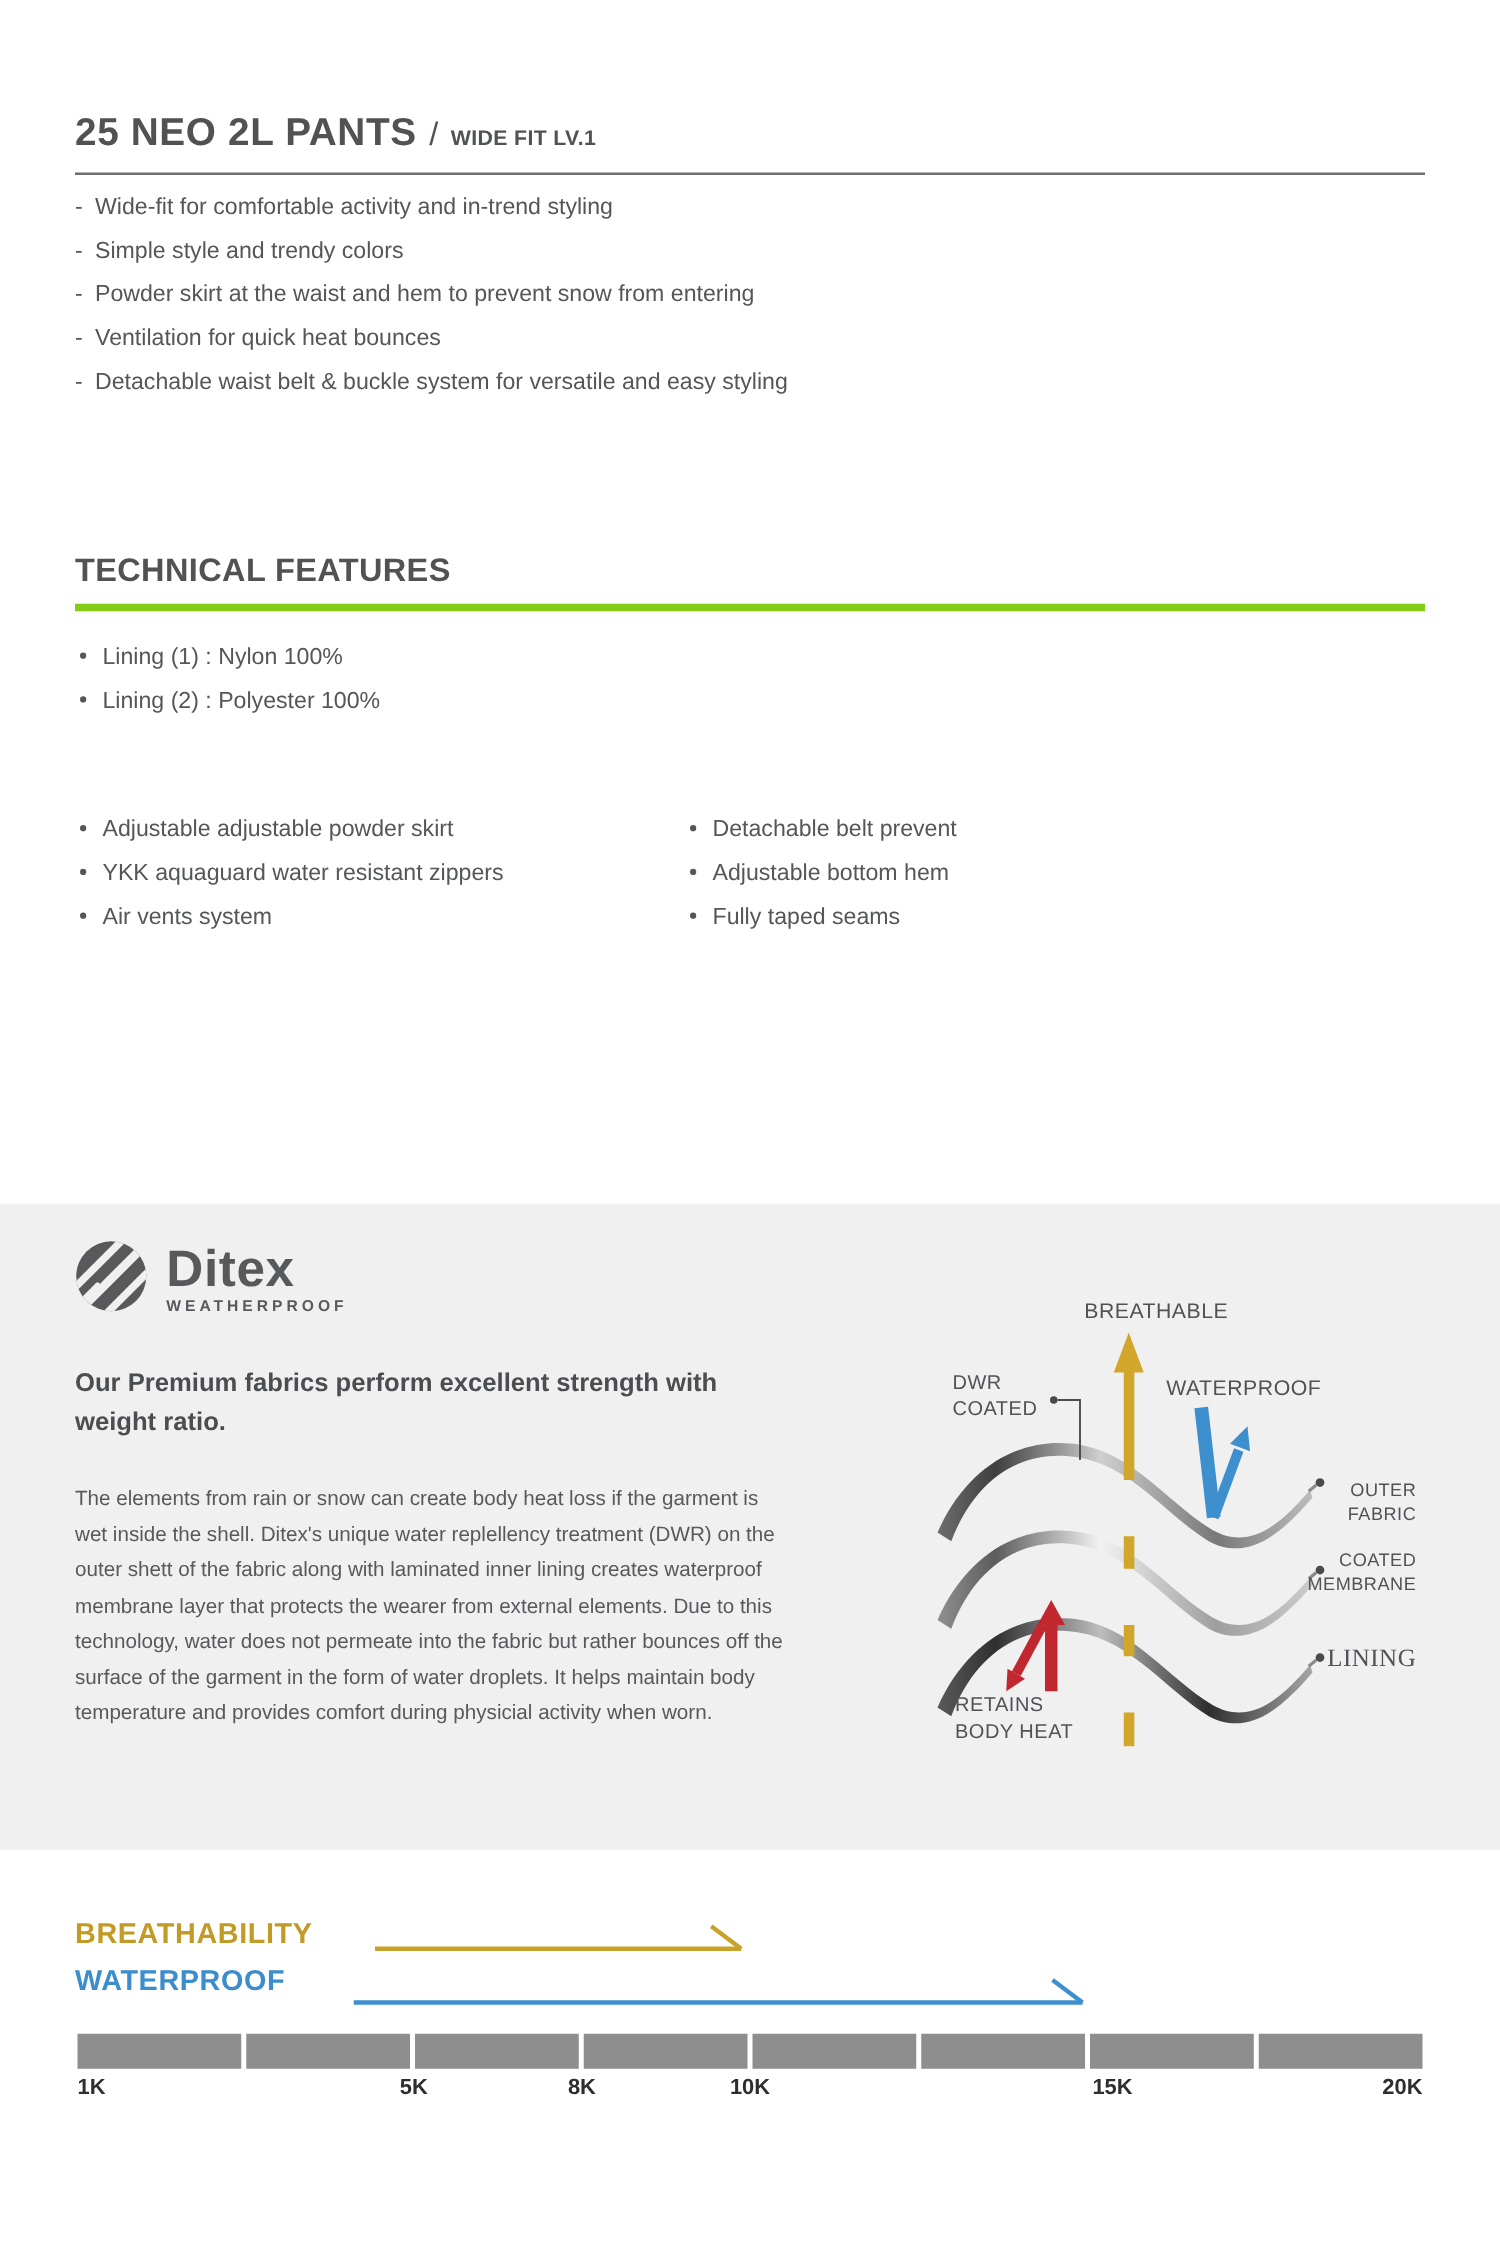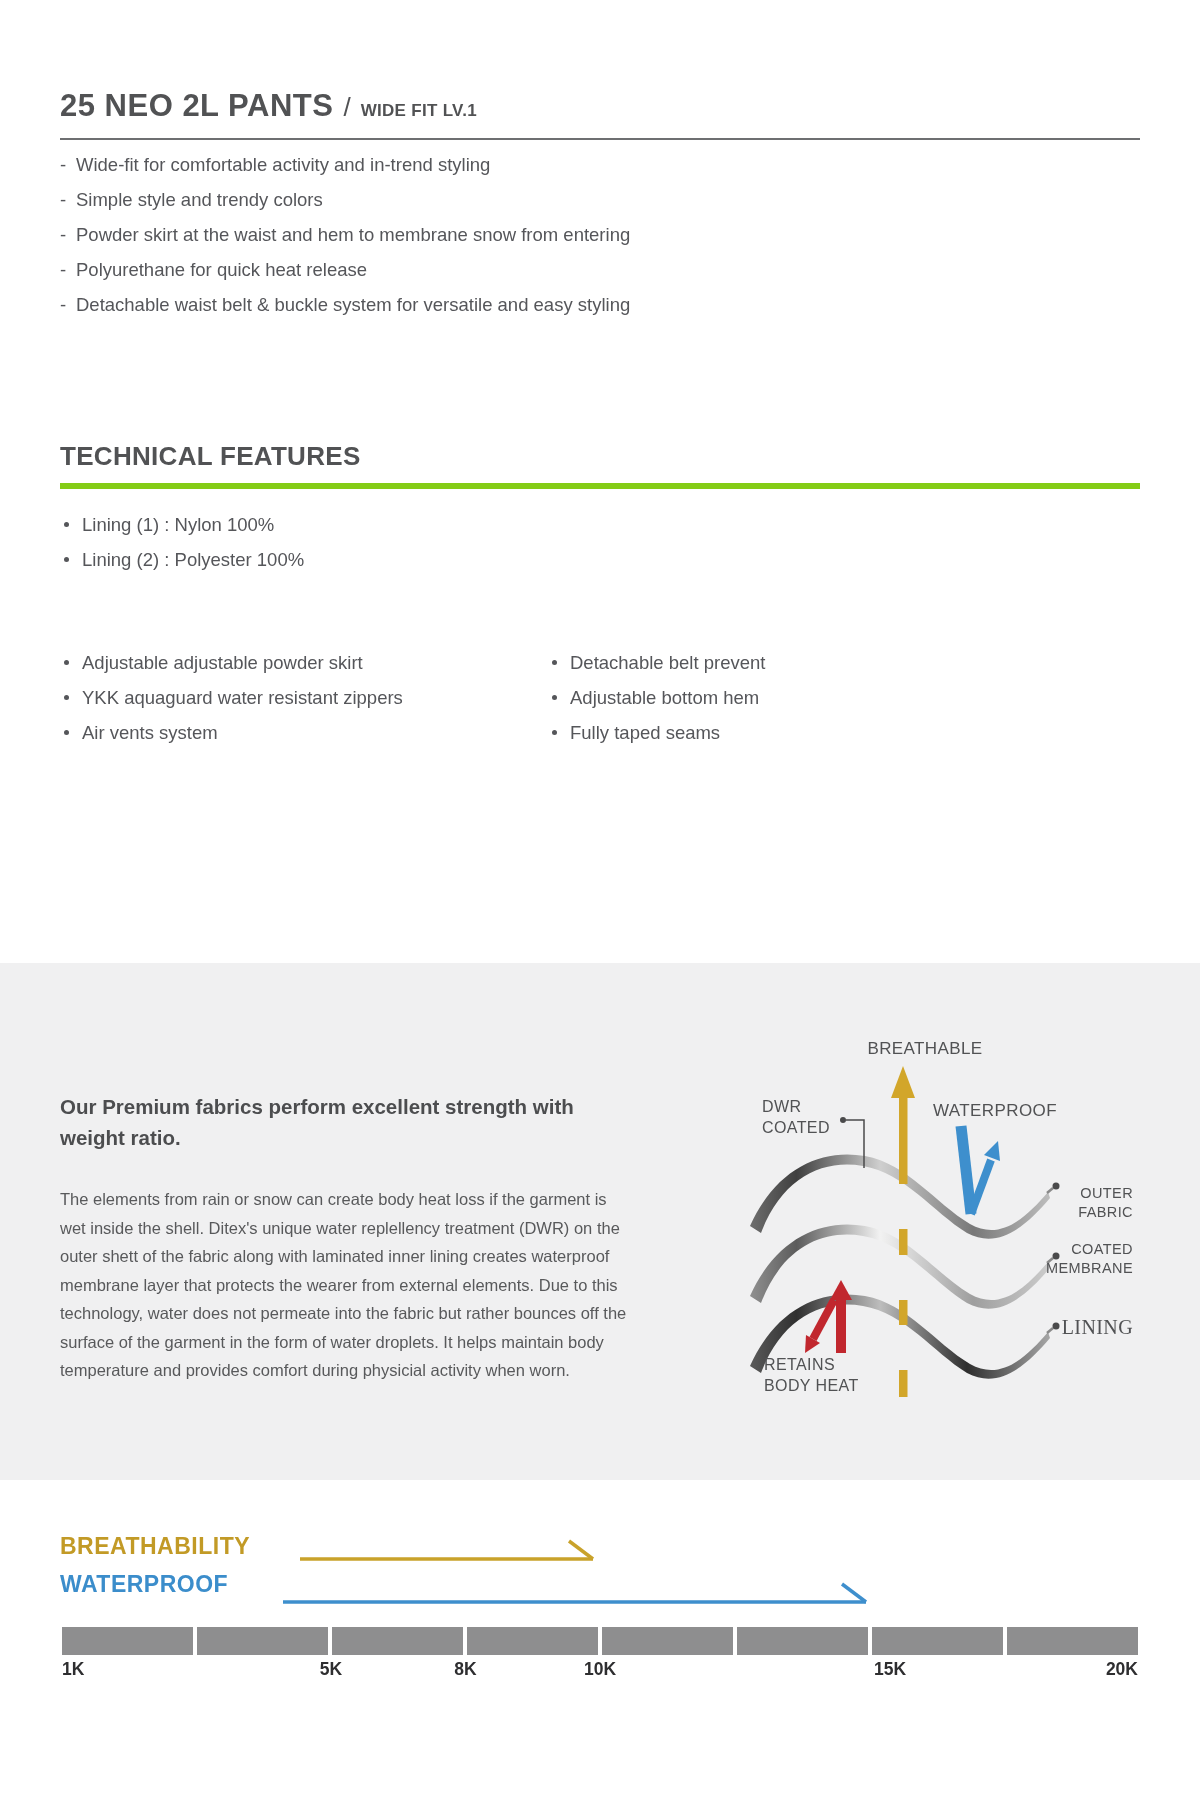--- a/index.html
+++ b/index.html
@@ -80,22 +80,22 @@
   <div class="title-row">
     <span class="page-title">25 NEO 2L PANTS</span>
     <span class="title-slash">/</span>
     <span class="page-subtitle">WIDE FIT LV.1</span>
   </div>
 </div>
 
 <div class="features">
   <div class="row"><span class="dash">-</span><span>Wide-fit for comfortable activity and in-trend styling</span></div>
   <div class="row"><span class="dash">-</span><span>Simple style and trendy colors</span></div>
-  <div class="row"><span class="dash">-</span><span>Powder skirt at the waist and hem to membrane snow from entering</span></div>
-  <div class="row"><span class="dash">-</span><span>Polyurethane for quick heat release</span></div>
+  <div class="row"><span class="dash">-</span><span>Powder skirt at the waist and hem to prevent snow from entering</span></div>
+  <div class="row"><span class="dash">-</span><span>Ventilation for quick heat bounces</span></div>
   <div class="row"><span class="dash">-</span><span>Detachable waist belt &amp; buckle system for versatile and easy styling</span></div>
 </div>
 
 <div class="tech-head">TECHNICAL FEATURES</div>
 
 <div class="materials">
   <div class="bullet-row">
       <span class="dot"></span>
       <span>Lining (1) : Nylon 100%</span>
     </div>
@@ -131,20 +131,42 @@
       </div>
     <div class="bullet-row">
         <span class="dot"></span>
         <span>Fully taped seams</span>
       </div>
   </div>
 </div>
 
 <div class="panel">
 
+  <div class="logo">
+    <span>
+      <svg width="58" height="58" viewBox="0 0 58 58">
+        <defs>
+            <clipPath id="cp">
+              <circle cx="29" cy="29" r="28"></circle>
+            </clipPath>
+          </defs>
+        <circle cx="29" cy="29" r="28" fill="#59595C"></circle>
+        <g clip-path="url(#cp)" stroke="#F0F0F1" stroke-linecap="round">
+          <line x1="-2" y1="40" x2="40" y2="-2" stroke-width="6"></line>
+          <line x1="8" y1="52" x2="52" y2="8" stroke-width="7"></line>
+          <line x1="24" y1="60" x2="60" y2="24" stroke-width="6"></line>
+          <line x1="2" y1="52" x2="18" y2="36" stroke-width="4"></line>
+        </g>
+      </svg>
+    </span>
+    <span class="logo-text">
+      <div class="brand">Ditex</div>
+      <div class="brand-sub">WEATHERPROOF</div>
+    </span>
+  </div>
 
   <div class="lead">Our Premium fabrics perform excellent strength with weight ratio.</div>
   <div class="bodytext">The elements from rain or snow can create body heat loss if the garment is wet inside the shell. Ditex's unique water replellency treatment (DWR)  on the outer shett of the fabric along with laminated inner lining creates waterproof membrane layer that protects the wearer from external elements. Due to this technology, water does not permeate into the fabric but rather bounces off the surface of the garment in the form of water droplets. It helps maintain body temperature and provides comfort during physicial activity when worn.</div>
 
   <div class="diagram">
     <svg width="530" height="465" viewBox="0 0 530 465">
       <defs>
         <linearGradient id="g1" gradientUnits="userSpaceOnUse" x1="100" y1="0" x2="410" y2="0">
           <stop offset="0" stop-color="#6E6E6E"></stop>
             <stop offset="0.15" stop-color="#3F3F3F"></stop>

